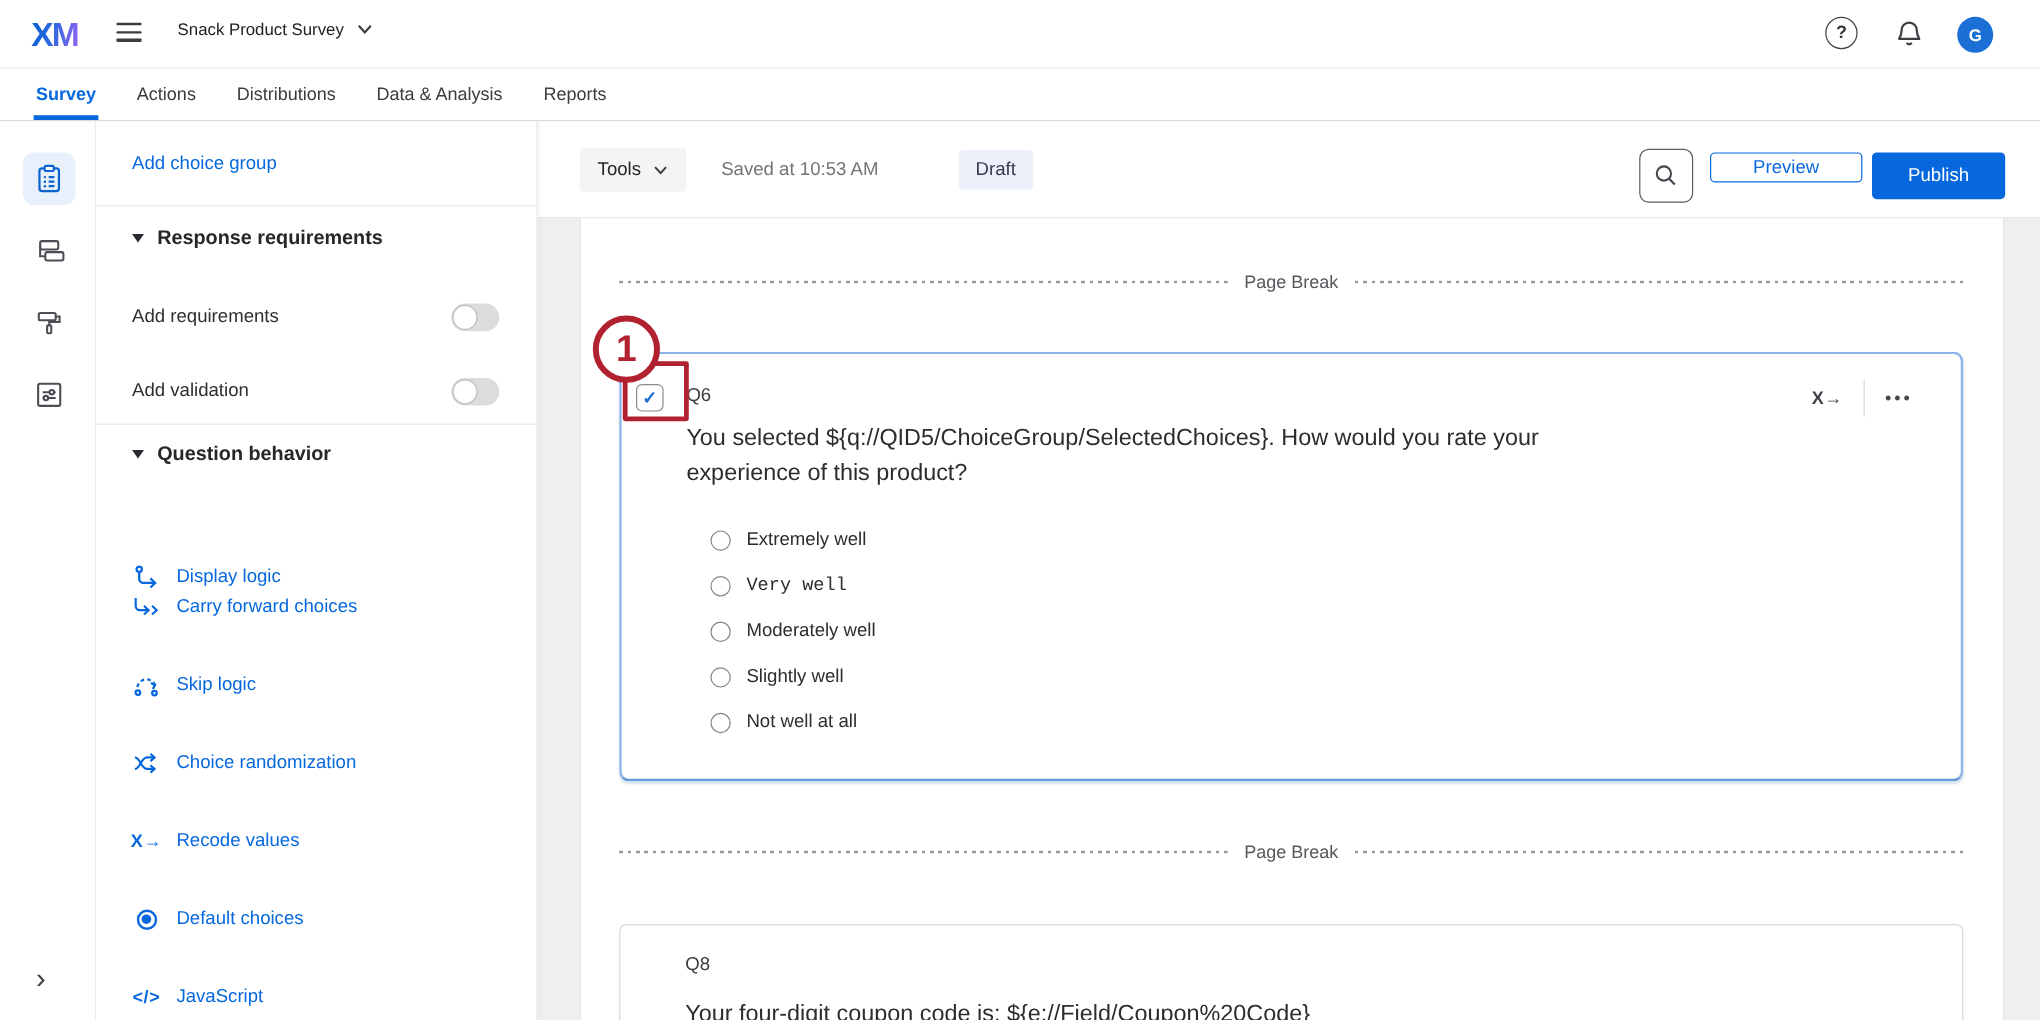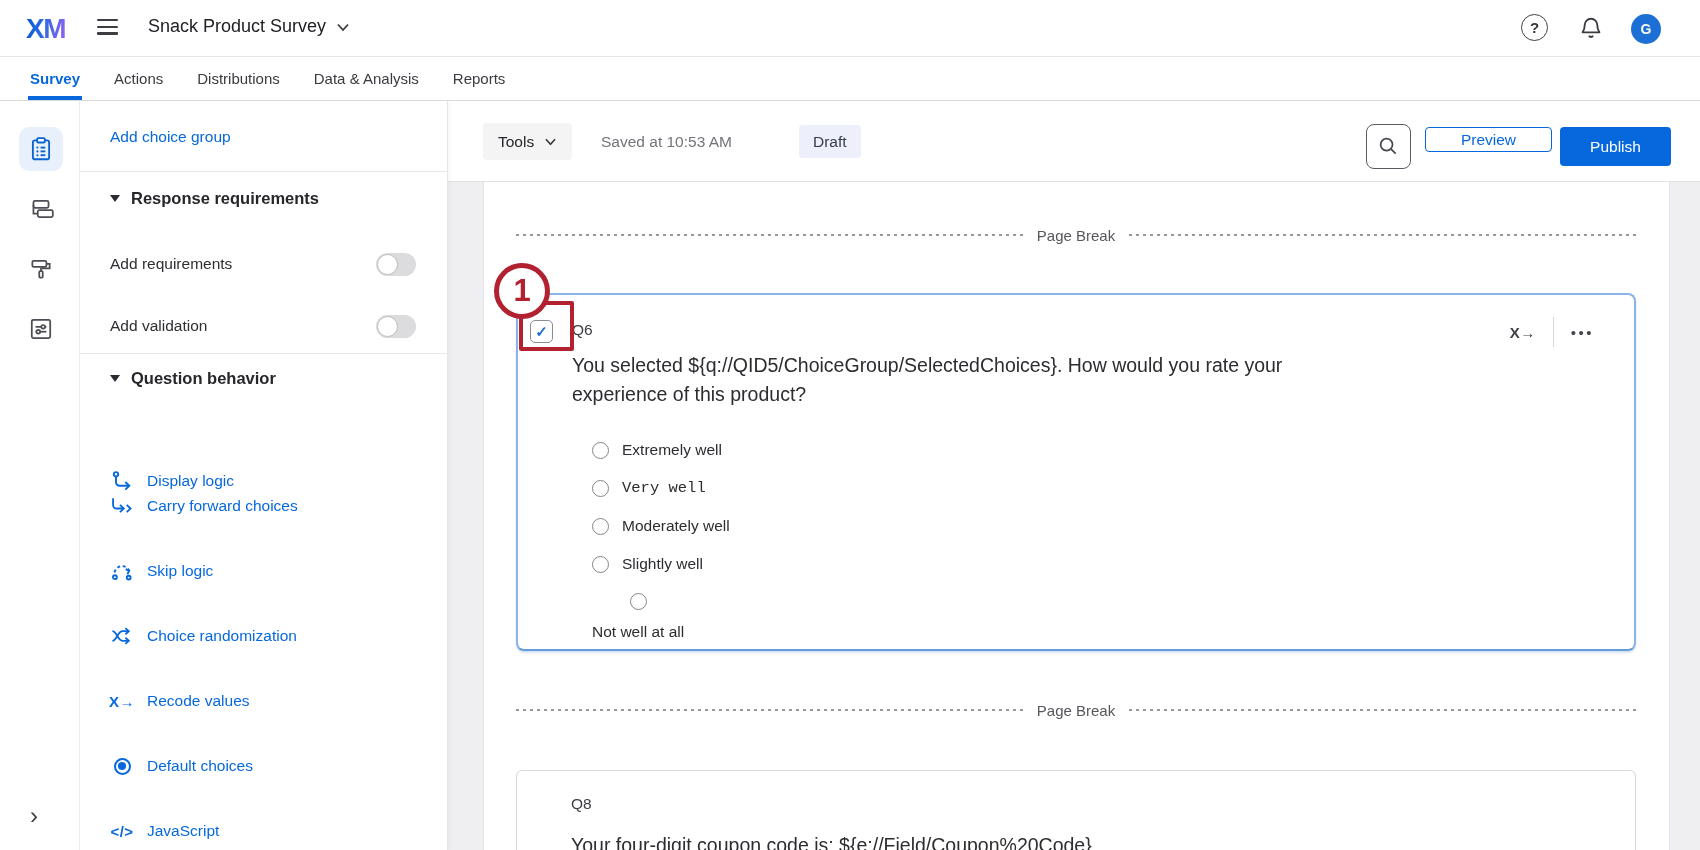--- a/index.html
+++ b/index.html
@@ -7,21 +7,21 @@
     font-family:"Liberation Sans", sans-serif; color:#2b2b30; }
 
   
   .header { position:absolute; left:0; top:0; width:1700px; height:57px; background:#fff;
     border-bottom:1px solid #e7e7e9; z-index:30; }
   .logo { position:absolute; left:26px; top:13px; font-size:28px; font-weight:900; letter-spacing:-1.5px;
     background:linear-gradient(100deg,#0d5ed6 10%,#2f6ae2 45%,#8a63f1 95%);
     -webkit-background-clip:text; background-clip:text; color:transparent; }
   .hamburger { position:absolute; left:97px; top:19px; width:22px; height:18px; cursor:pointer; }
   .hamburger i { display:block; width:21px; height:2.4px; background:#3c3c42; border-radius:1px; margin-bottom:4.2px; }
-  .doc-title { position:absolute; left:148px; top:16px; font-size:18px; color:#202126; display:flex; align-items:center; gap:10px; }
+  .doc-title { position:absolute; left:148px; top:16px; font-size:14px; color:#202126; display:flex; align-items:center; gap:10px; }
   .hdr-icon { position:absolute; top:14px; }
   .help-circle { width:27px; height:27px; border:1.8px solid #3f3f46; border-radius:50%;
     display:flex; align-items:center; justify-content:center; font-size:15px; font-weight:700; color:#35353b; }
   .avatar { width:30px; height:30px; border-radius:50%; background:#1c6fd4; color:#fff; font-size:14px; font-weight:700;
     display:flex; align-items:center; justify-content:center; }
 
   
   .tabbar { position:absolute; left:0; top:57px; width:1700px; height:44px; background:#fff;
     border-bottom:1px solid #dadadc; display:flex; align-items:stretch; padding-left:30px; gap:34px; z-index:25; }
   .tab { display:flex; align-items:center; font-size:15px; color:#3a3a40; position:relative; cursor:pointer; }
@@ -329,21 +329,21 @@
         <span class="choice-lbl">Very well</span>
       </div>
       <div class="choice-row" style="top:222px;">
         <span class="radio"></span>
         <span class="choice-lbl">Moderately well</span>
       </div>
       <div class="choice-row" style="top:260px;">
         <span class="radio"></span>
         <span class="choice-lbl">Slightly well</span>
       </div>
-      <div class="choice-row" style="top:298px;flex-direction:column;">
+      <div class="choice-row" style="top:298px;">
         <span class="radio"></span>
         <span class="choice-lbl">Not well at all</span>
       </div>
     </div>
 
     <div class="page-break" style="top:519px;">
       <span class="pb-line"></span>
       <span>Page Break</span>
       <span class="pb-line"></span>
     </div>

